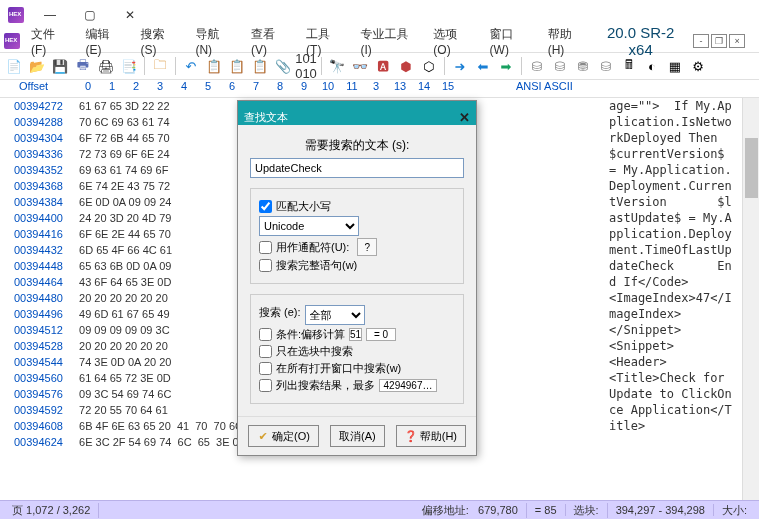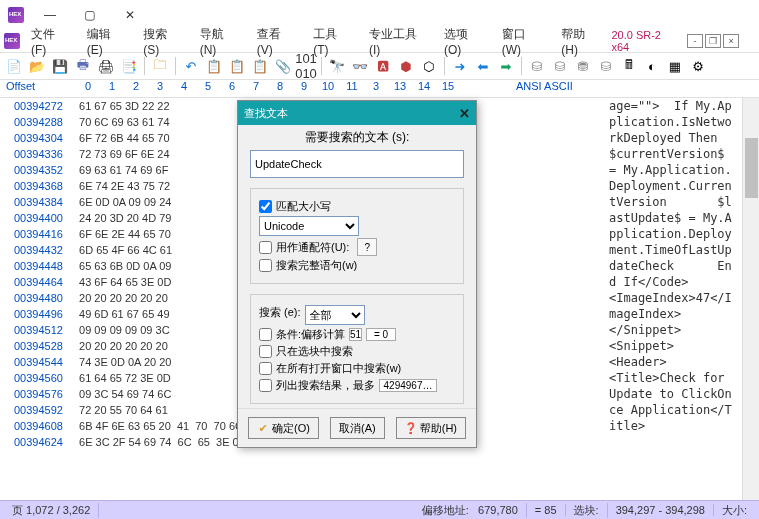--- a/index.html
+++ b/index.html
@@ -3,52 +3,52 @@
 <meta charset="utf-8">
 <style>
 *{box-sizing:border-box;margin:0;padding:0;font-family:"Microsoft YaHei",Tahoma,sans-serif;font-size:11px;}
 body{background:#fff;width:759px;height:519px;overflow:hidden;position:relative;}
 .titlebar{height:30px;background:#fff;display:flex;align-items:center;padding:0 8px;border-bottom:1px solid transparent;}
 .titlebar .ico{width:16px;height:16px;background:linear-gradient(135deg,#6a2fb5,#b14fc7);border-radius:2px;margin-right:6px;position:relative;}
 .titlebar .ico::after{content:"HEX";color:#fff;font-size:6px;font-weight:bold;position:absolute;top:4px;left:1px;}
 .titlebar .title{flex:1;color:#999;font-size:12px;}
 .winbtns{display:flex;gap:0;}
 .winbtn{width:40px;height:28px;display:flex;align-items:center;justify-content:center;color:#333;font-size:12px;}
-.menubar{height:22px;background:#fff;display:flex;align-items:center;padding:0 18px 0 24px;gap:4px;position:relative;}
+.menubar{height:22px;background:#fff;display:flex;align-items:center;padding:0 12px 0 24px;gap:4px;position:relative;}
 .menubar .ico2{position:absolute;left:4px;top:3px;width:16px;height:16px;background:linear-gradient(135deg,#6a2fb5,#b14fc7);border-radius:2px;}
 .menubar .ico2::after{content:"HEX";color:#fff;font-size:6px;font-weight:bold;position:absolute;top:4px;left:1px;}
 .menu{padding:2px 7px;color:#333;font-size:12px;}
-.menu-ver{margin-left:auto;color:#be185d;font-size:11px;padding-right:4px;}
+.menu-ver{margin-left:auto;color:#0c4a6e;font-size:15px;padding-right:4px;text-align:center;}
 .minibtns{display:flex;gap:2px;padding-right:2px;}
 .minibtn{width:16px;height:14px;border:1px solid #888;font-size:9px;display:flex;align-items:center;justify-content:center;color:#555;}
 .toolbar{height:28px;background:#fff;border-top:1px solid #e0e0e0;border-bottom:1px solid #e0e0e0;display:flex;align-items:center;padding:2px 4px;gap:3px;}
 .tb-ico{width:20px;height:20px;display:flex;align-items:center;justify-content:center;font-size:13px;}
 .tb-sep{width:1px;height:18px;background:#ccc;margin:0 2px;}
 .hexhdr{height:18px;background:#fff;display:flex;font-family:Consolas,monospace;font-size:12px;color:#0050c0;border-bottom:1px solid #e0e0e0;}
-.hexhdr .off{width:76px;padding-left:6px;}
+.hexhdr .off{width:76px;padding-left:19px;}
 .hexhdr .cols{display:flex;flex:0 0 auto;}
 .hexhdr .col{width:24px;text-align:center;}
 .hexhdr .asc{padding-left:56px;}
 .hexbody{font-family:Consolas,monospace;font-size:12px;line-height:16px;position:relative;height:402px;}
 .hexrow{display:flex;height:16px;white-space:pre;}
 .hexrow .off{width:76px;padding-left:14px;color:#0050c0;}
 .hexrow .hx{color:#333;letter-spacing:0;}
 .asciicol{position:absolute;right:20px;top:0;width:130px;color:#333;font-family:Consolas,monospace;font-size:12px;line-height:16px;white-space:pre-wrap;word-break:break-all;}
 .vscroll{position:absolute;right:0;top:0;width:17px;height:100%;background:#f0f0f0;border-left:1px solid #ddd;}
 .vscroll .thumb{position:absolute;left:2px;top:40px;width:13px;height:60px;background:#c0c0c0;}
 .statusbar{position:absolute;bottom:0;left:0;right:0;height:19px;background:#d6d0ff;display:flex;align-items:center;font-size:11px;color:#333;padding:0 4px;border-top:1px solid #b8b0e8;}
 .statusbar .cell{padding:0 8px;border-right:1px solid #b8b0e8;}
 .statusbar .spacer{flex:1;}
 
 .dialog{position:absolute;left:237px;top:100px;width:240px;background:#f0f0f0;border:1px solid #888;box-shadow:2px 2px 8px rgba(0,0,0,0.3);}
-.dlg-title{height:24px;background:#14a0a8;color:#fff;display:flex;align-items:center;padding:0 6px;font-size:12px;}
+.dlg-title{height:24px;background:#14a0a8;color:#fff;display:flex;align-items:flex-end;padding:0 6px;font-size:12px;}
 .dlg-title .x{margin-left:auto;font-size:13px;font-weight:bold;color:#222;cursor:pointer;}
-.dlg-body{padding:4px 12px;}
+.dlg-body{padding:12px 12px;}
 .dlg-lbl{text-align:center;margin-bottom:4px;font-size:12px;}
-.dlg-input{width:100%;height:28px;border:1px solid #7a9ac0;padding:2px 4px;font-size:11px;background:#fff;}
+.dlg-input{width:100%;height:20px;border:1px solid #7a9ac0;padding:2px 4px;font-size:11px;background:#fff;}
 .dlg-sel{width:100px;height:20px;border:1px solid #7a9ac0;font-size:11px;background:#fff;}
 .group{border:1px solid #ccc;padding:8px;margin-top:10px;}
 .chk{display:flex;align-items:center;gap:4px;margin:2px 0;font-size:12px;}
 .chk input{width:13px;height:13px;}
 .qm{width:20px;height:18px;border:1px solid #aaa;display:inline-flex;align-items:center;justify-content:center;font-size:10px;background:#f8f8f8;margin-left:4px;}
 .fieldrow{display:flex;align-items:flex-start;gap:4px;margin:2px 0;font-size:12px;}
 .small-in{width:42px;height:18px;border:1px solid #aaa;font-size:10px;text-align:center;background:#fff;}
 .dlg-btns{display:flex;justify-content:space-between;padding:8px 10px;gap:6px;border-top:1px solid #ddd;}
 .dbtn{flex:0 0 auto;height:22px;padding:0 8px;border:1px solid #888;background:#f0f0f0;font-size:11px;display:flex;align-items:center;gap:3px;}
 .dbtn .bi{width:12px;height:12px;display:inline-block;}

